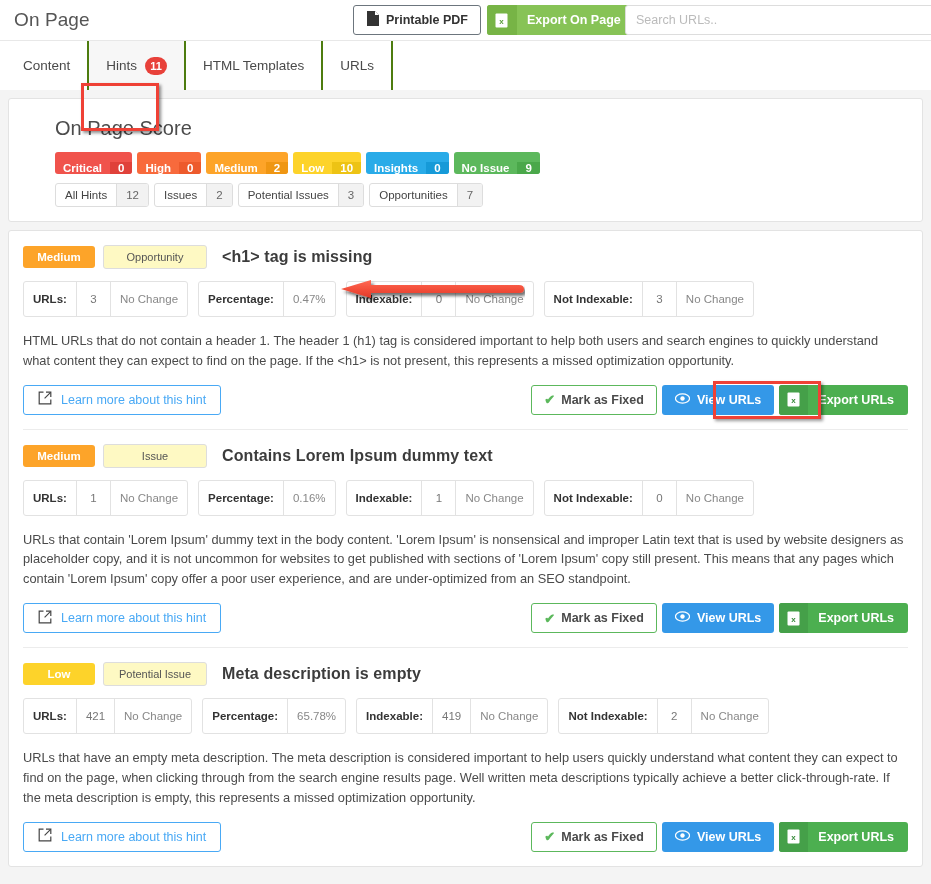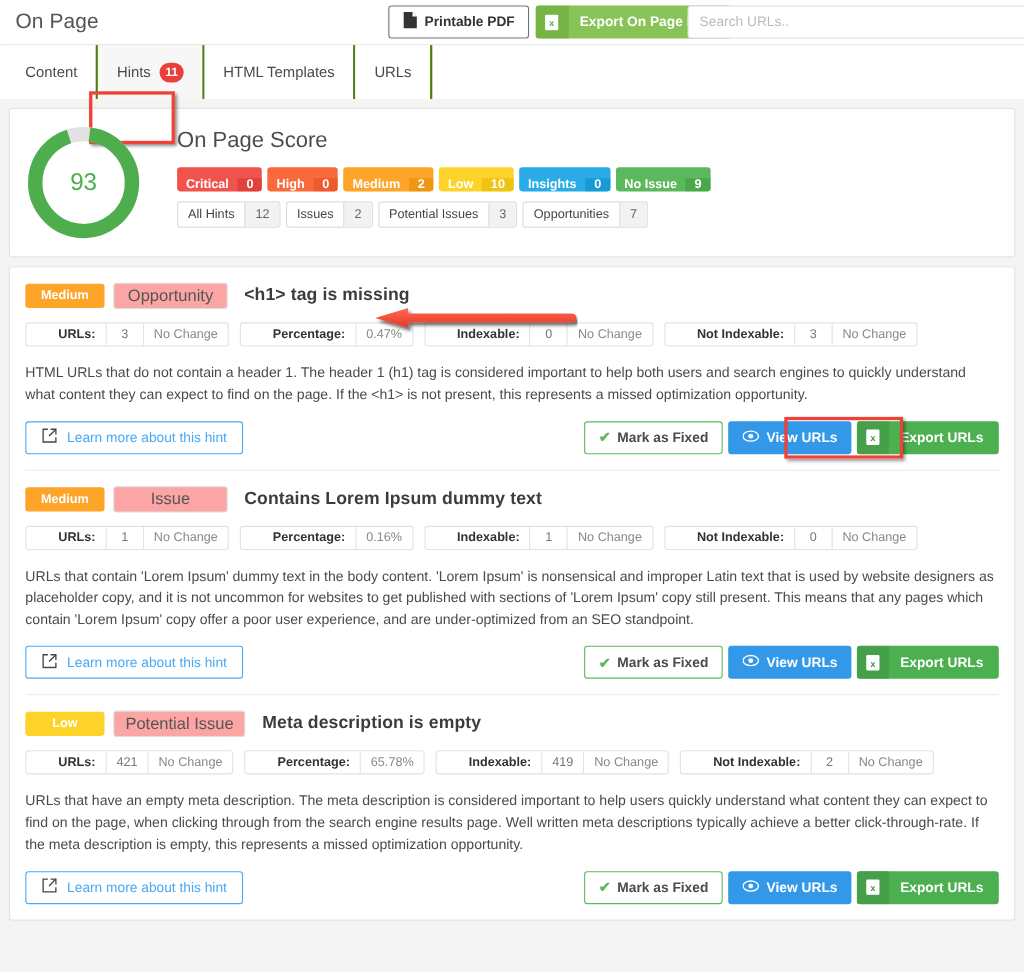--- a/index.html
+++ b/index.html
@@ -197,35 +197,35 @@
 
   .hint-head { display: flex; align-items: center; gap: 8px; margin-bottom: 12px; }
   .pill-sev {
     min-width: 72px; height: 22px; border-radius: 3px;
     color: #fff; font-size: 11.5px; font-weight: 700;
     display: inline-flex; align-items: center; justify-content: center;
     cursor: pointer;
   }
   .pill-type {
     min-width: 104px; height: 24px; border-radius: 3px;
-    border: 1px solid #ddd; background: #fca5a5; color: #555;
-    font-size: 15px;
+    border: 1px solid #ddd; background: #fef9c3; color: #555;
+    font-size: 11px;
     display: inline-flex; align-items: center; justify-content: center;
     padding: 0 10px; cursor: pointer;
   }
   .hint-title {
     font-size: 16px; color: #3c3c3c; font-weight: 700;
     margin-left: 7px; letter-spacing: .1px;
   }
 
   .stats-row { display: flex; gap: 10px; margin-bottom: 14px; flex-wrap: nowrap; }
   .stat {
     display: flex; align-items: stretch;
     border: 1px solid #e2e2e2; border-radius: 3px; overflow: hidden;
-    height: 22px; font-size: 11.5px; background: #fff; padding-left: 20px;
+    height: 36px; font-size: 11.5px; background: #fff;
   }
   .stat .st-k { padding: 0 9px; display: flex; align-items: center; color: #333; font-weight: 700; }
   .stat .st-v {
     padding: 0 9px; display: flex; align-items: center;
     color: #777; border-left: 1px solid #e2e2e2; justify-content: center; min-width: 34px;
   }
   .stat .st-c {
     padding: 0 9px; display: flex; align-items: center;
     color: #888; border-left: 1px solid #e2e2e2;
   }
@@ -335,27 +335,20 @@
   </div>
   <div class="tab">
     <span>URLs</span>
   </div>
   <div class="tab-hl"></div>
 </div>
 
 <div class="content">
 
   <div class="card score-card">
-    <div class="donut">
-      <svg width="106" height="106" viewBox="0 0 106 106">
-        <circle cx="53" cy="53" r="44" fill="none" stroke="#e2e2e2" stroke-width="13"></circle>
-        <circle id="ring" cx="53" cy="53" r="44" fill="none" stroke="#4eae4e" stroke-width="13" stroke-dasharray="257.1079427697887 276.46015351590177" transform="rotate(-83 53 53)"></circle>
-      </svg>
-      <div class="score-val">93</div>
-    </div>
 
     <div class="score-right">
       <div class="score-title">On Page Score</div>
 
       <div class="sev-row">
         <div class="sev" style="background:#f0534c">
           <span class="s-lbl">Critical</span>
           <span class="s-num" style="background:#e0413a">0</span>
         </div>
         <div class="sev" style="background:#f86a3c">

